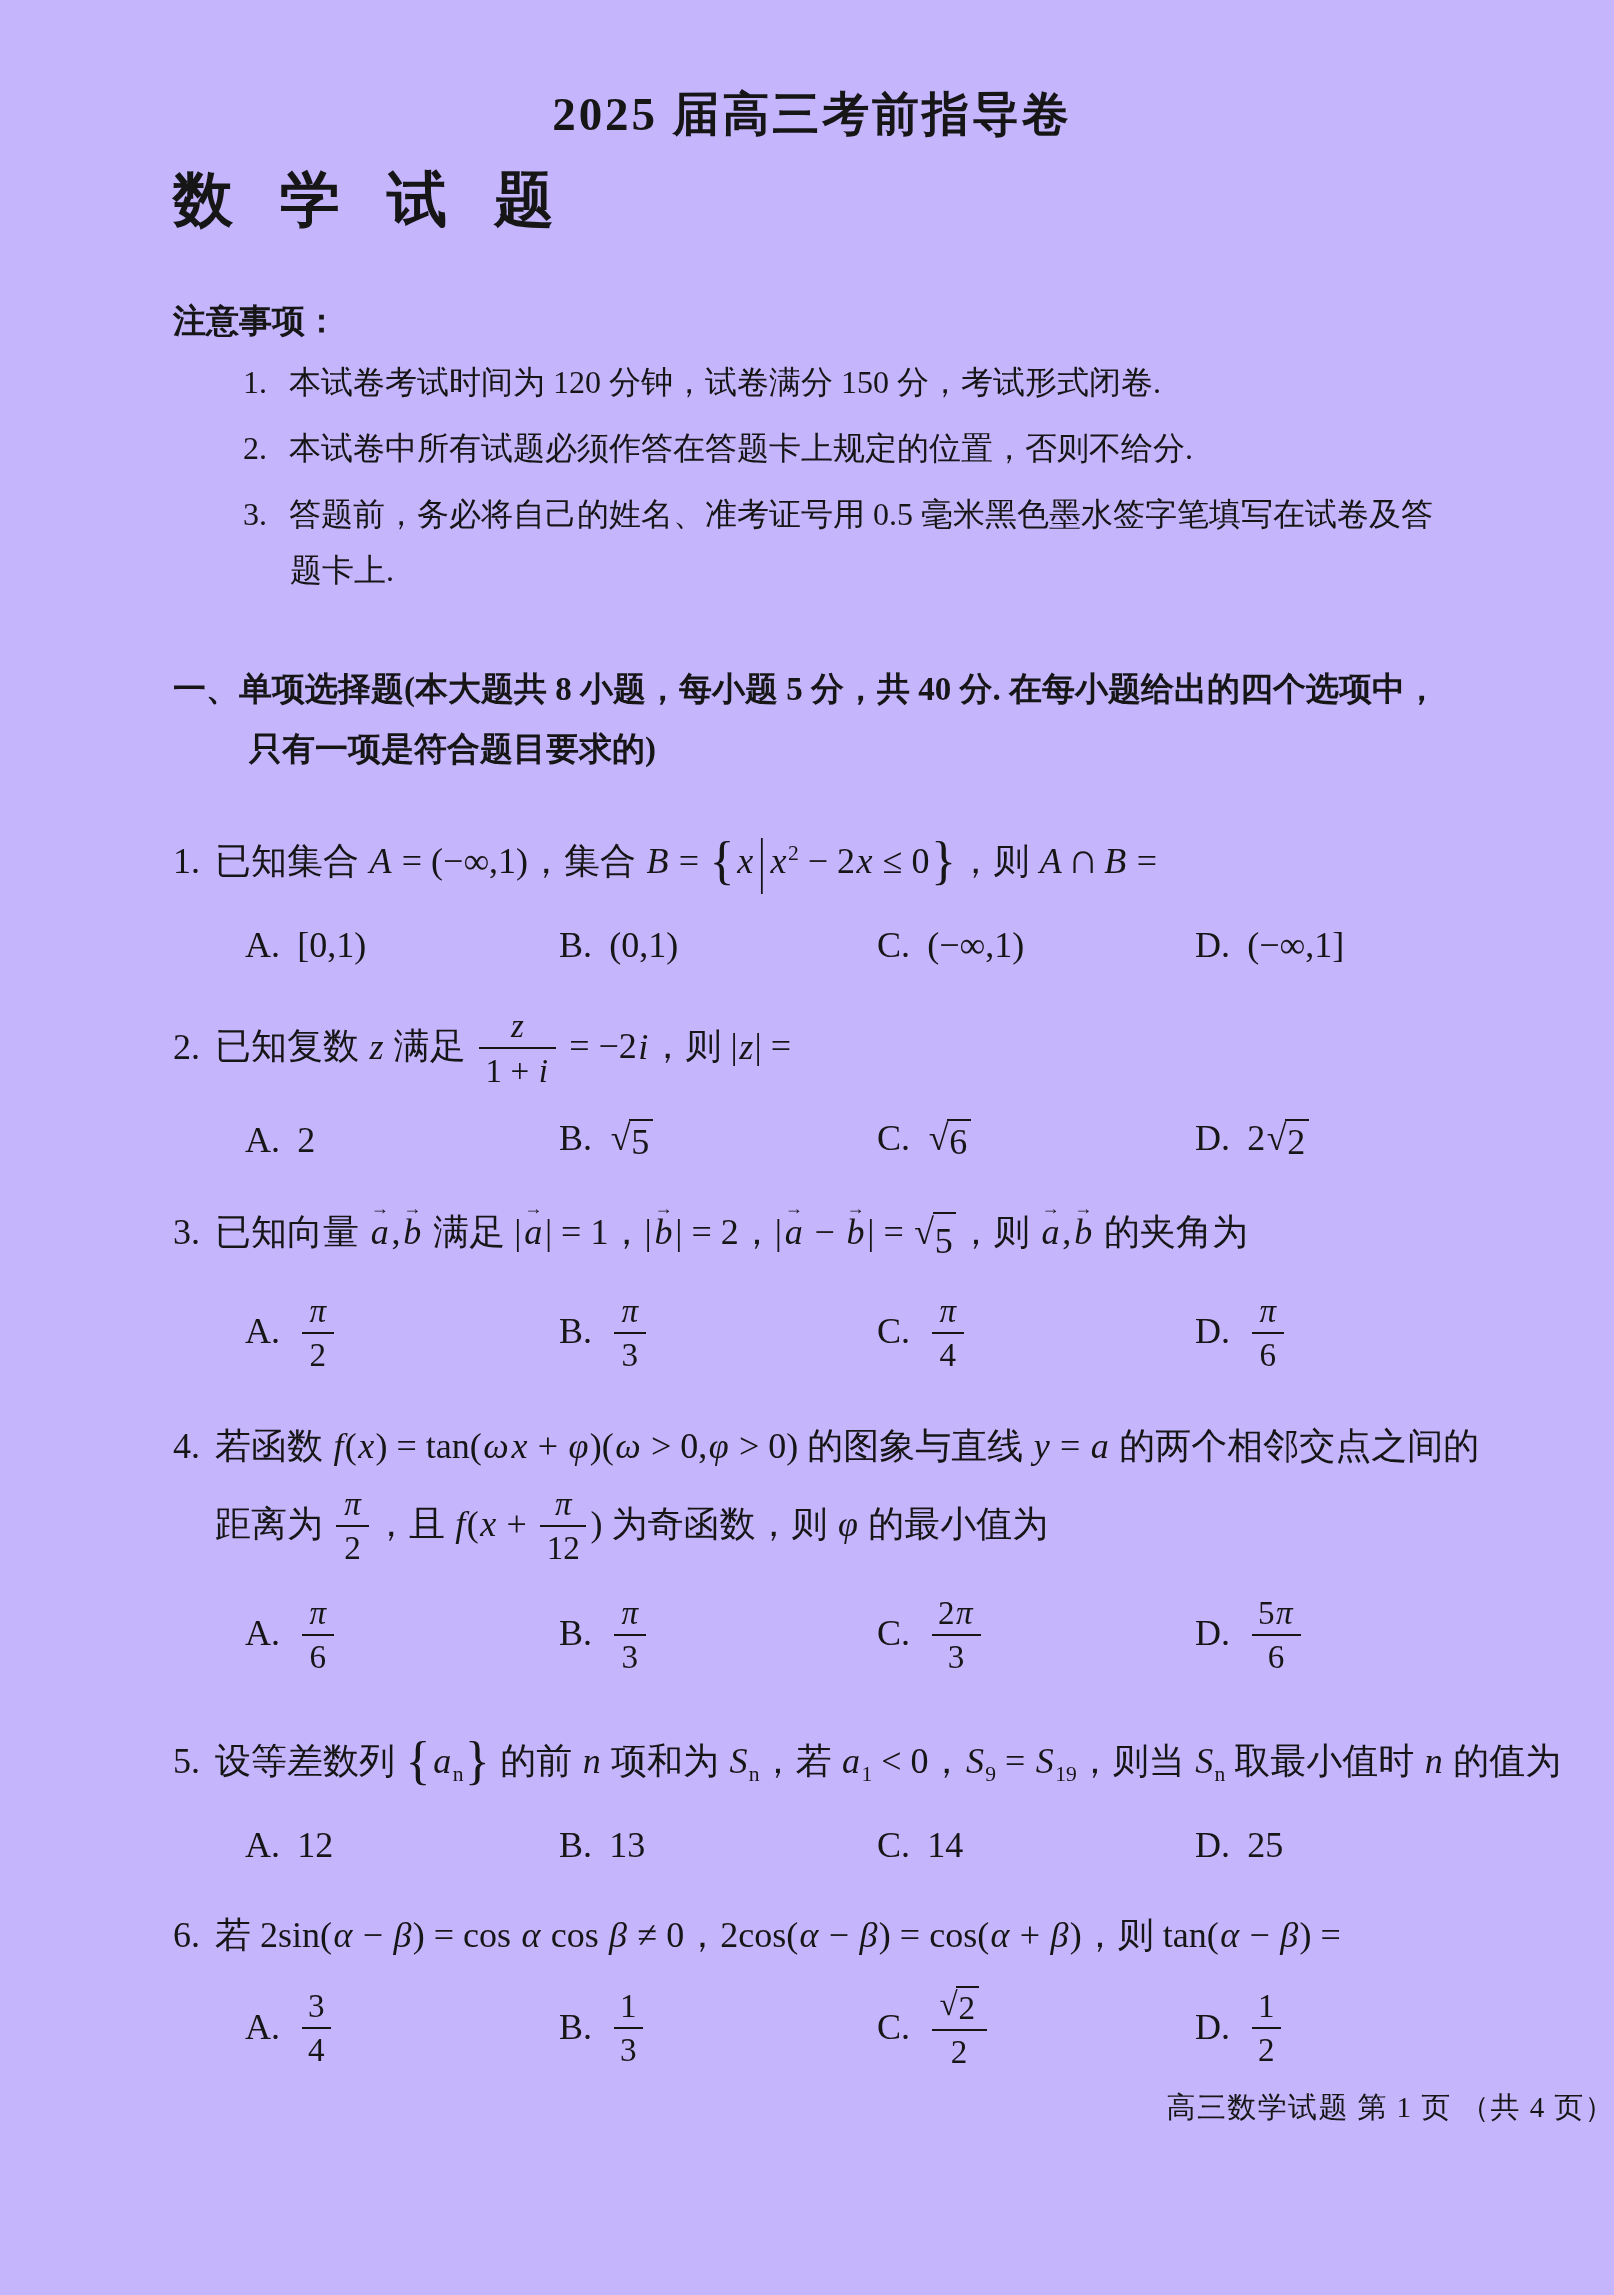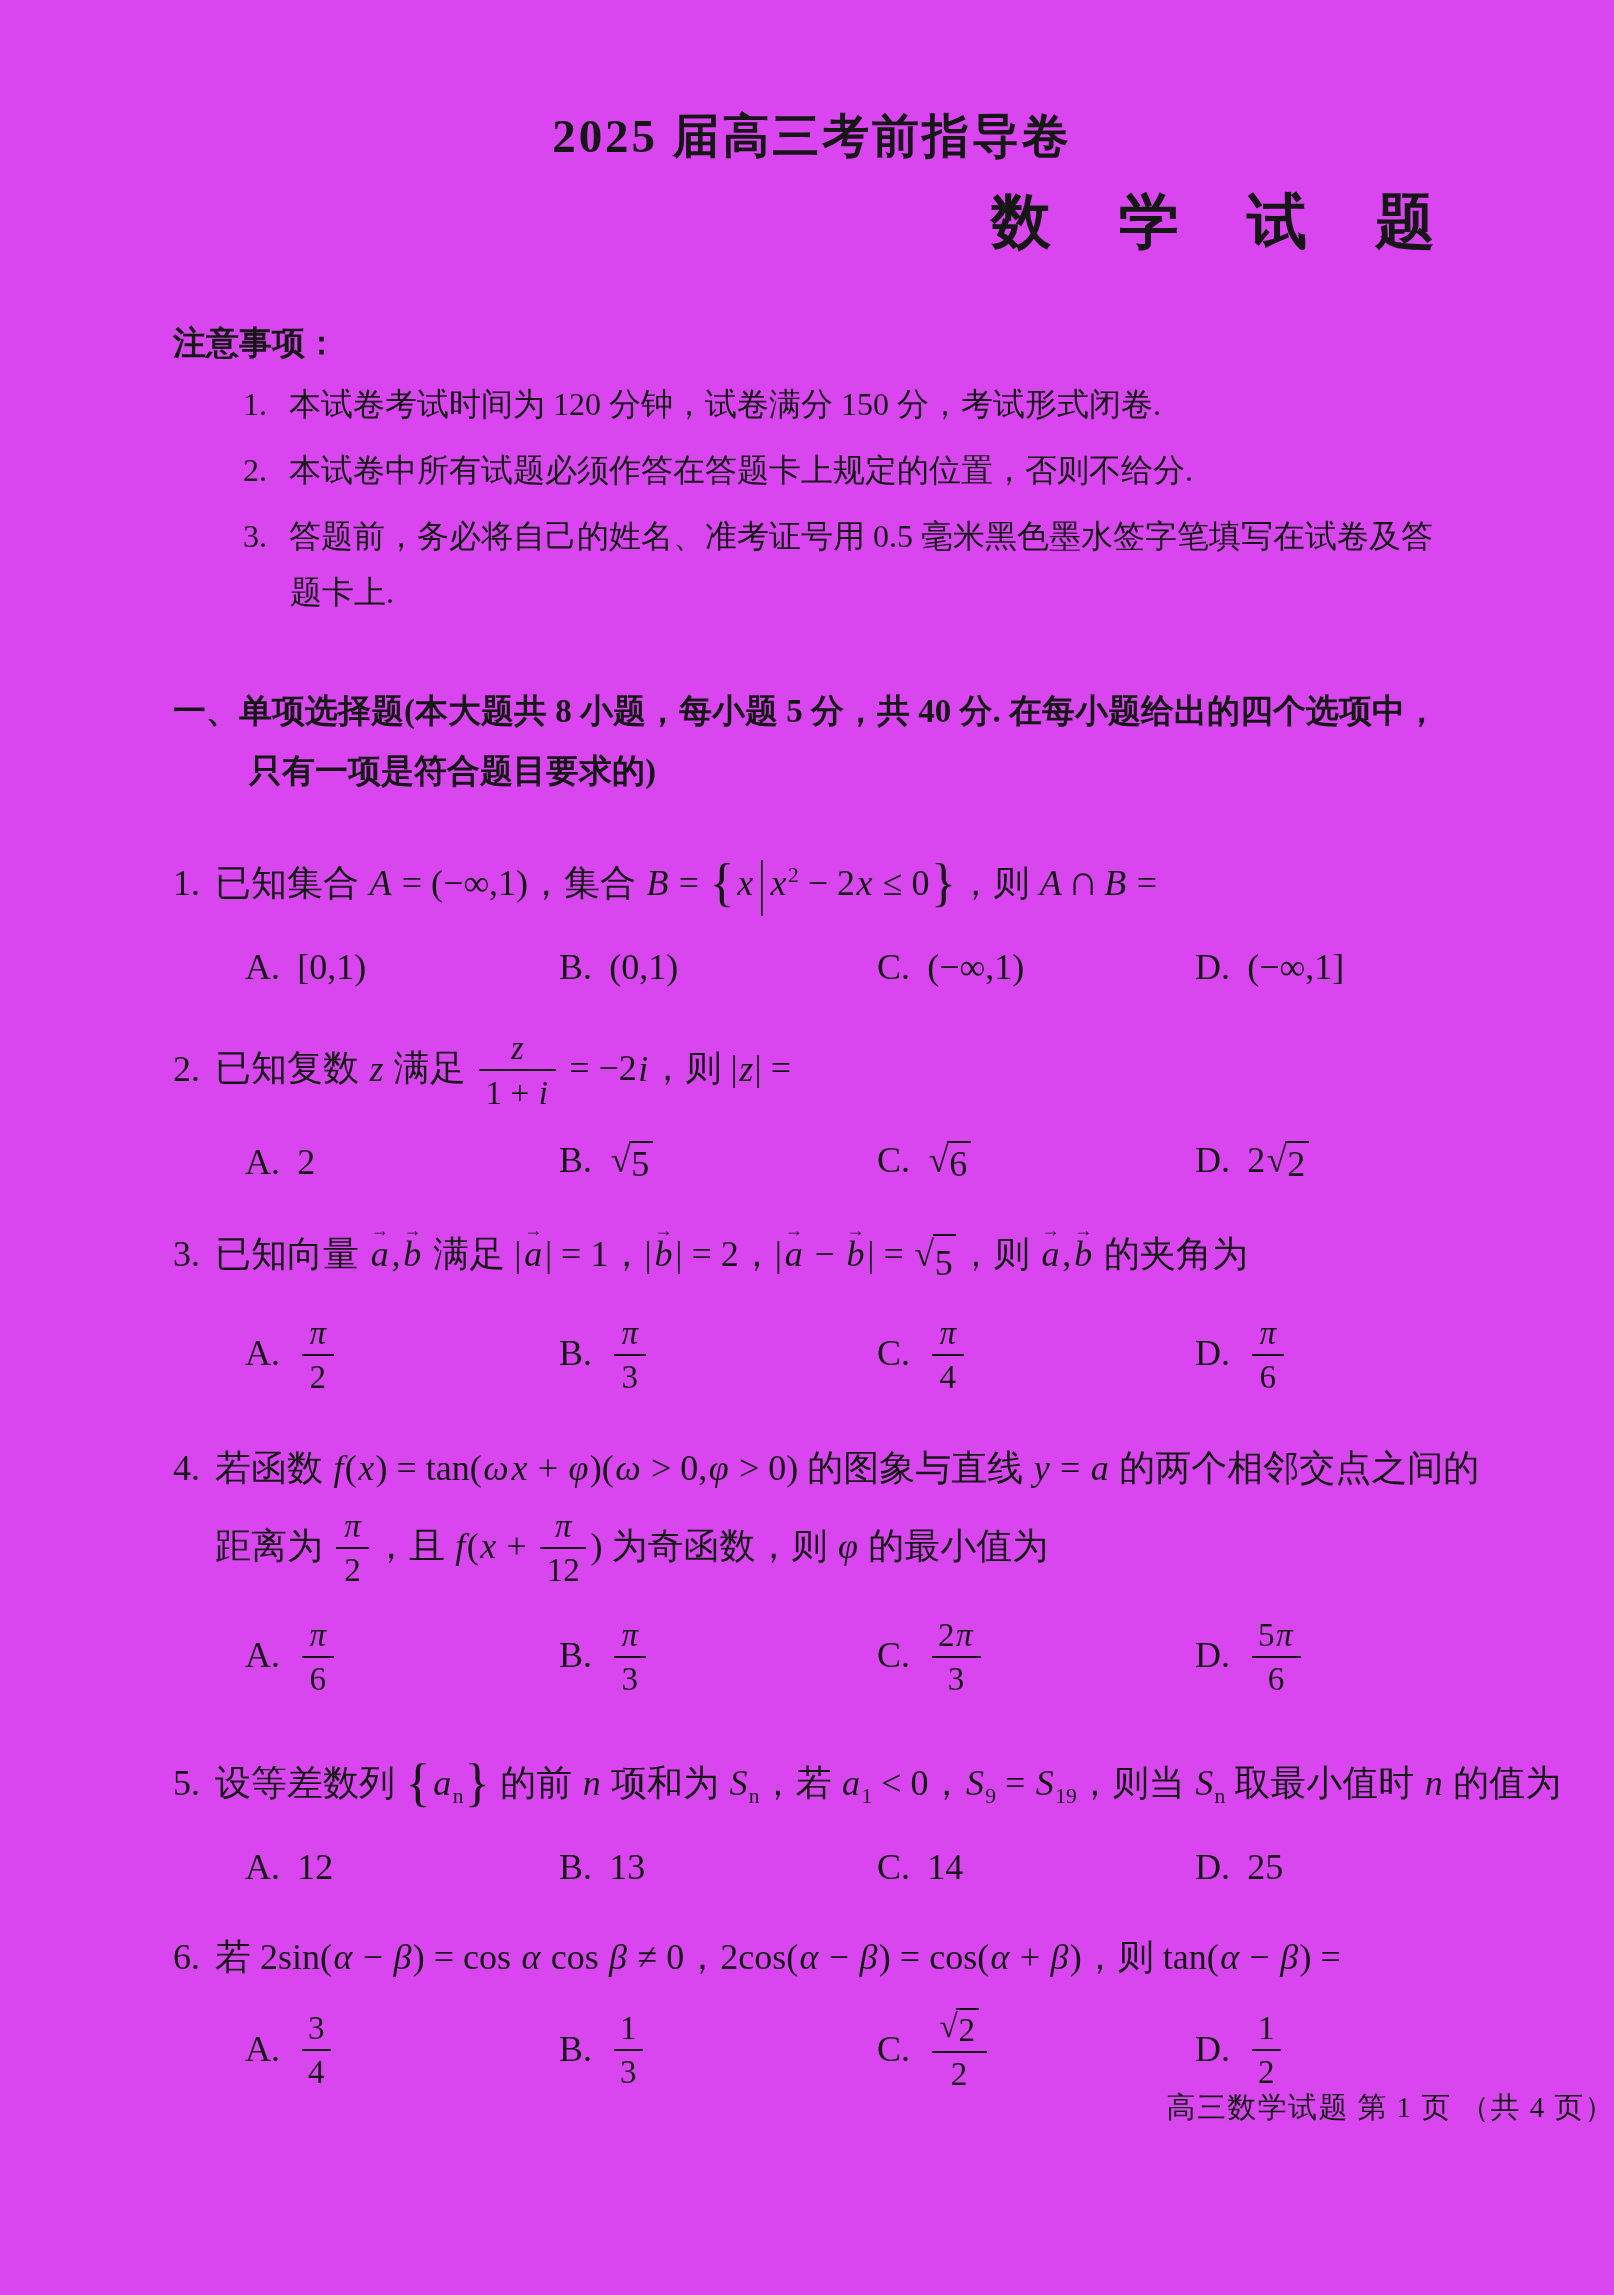--- a/index.html
+++ b/index.html
@@ -1,27 +1,27 @@
 <!DOCTYPE html>
 <html style="font-size:11.5px"><head>
 <meta charset="utf-8">
 <style>
   html,body { margin:0; padding:0; background:#ffffff; }
   .page {
     position:relative;
     width:1615px; height:2295px;
-    background:#d946ef;
+    background:#c4b5fd;
     color:#161616;
     font-family:"Liberation Serif","DejaVu Serif",serif;
     box-sizing:border-box;
-    padding:105px 164px 0 173px;
+    padding:83px 164px 0 173px;
     overflow:hidden;
   }
   .title1 { text-align:center; font-size:47px; font-weight:bold; letter-spacing:2.9px; }
-  .title2 { text-align:right; font-size:60px; font-weight:bold; letter-spacing:16px; margin-top:14.4px;font-family:Liberation Mono, monospace; }
+  .title2 { text-align:left; font-size:60px; font-weight:bold; letter-spacing:16px; margin-top:14.4px; }
 
   .notes-heading { font-size:33px; font-weight:bold; margin-top:58px; }
   .note-item { font-size:32px; font-weight:normal; margin-top:10px; }
   .note-line { line-height:56px; white-space:nowrap; padding-left:70px; }
   .note-num { display:inline-block; min-width:46px; }
   .note-cont { padding-left:117px; }
 
   .section-heading { margin-top:61px; font-size:33px; font-weight:bold; line-height:60px; }
   .section-line { white-space:nowrap; }
   .section-line2 { padding-left:76px; }

